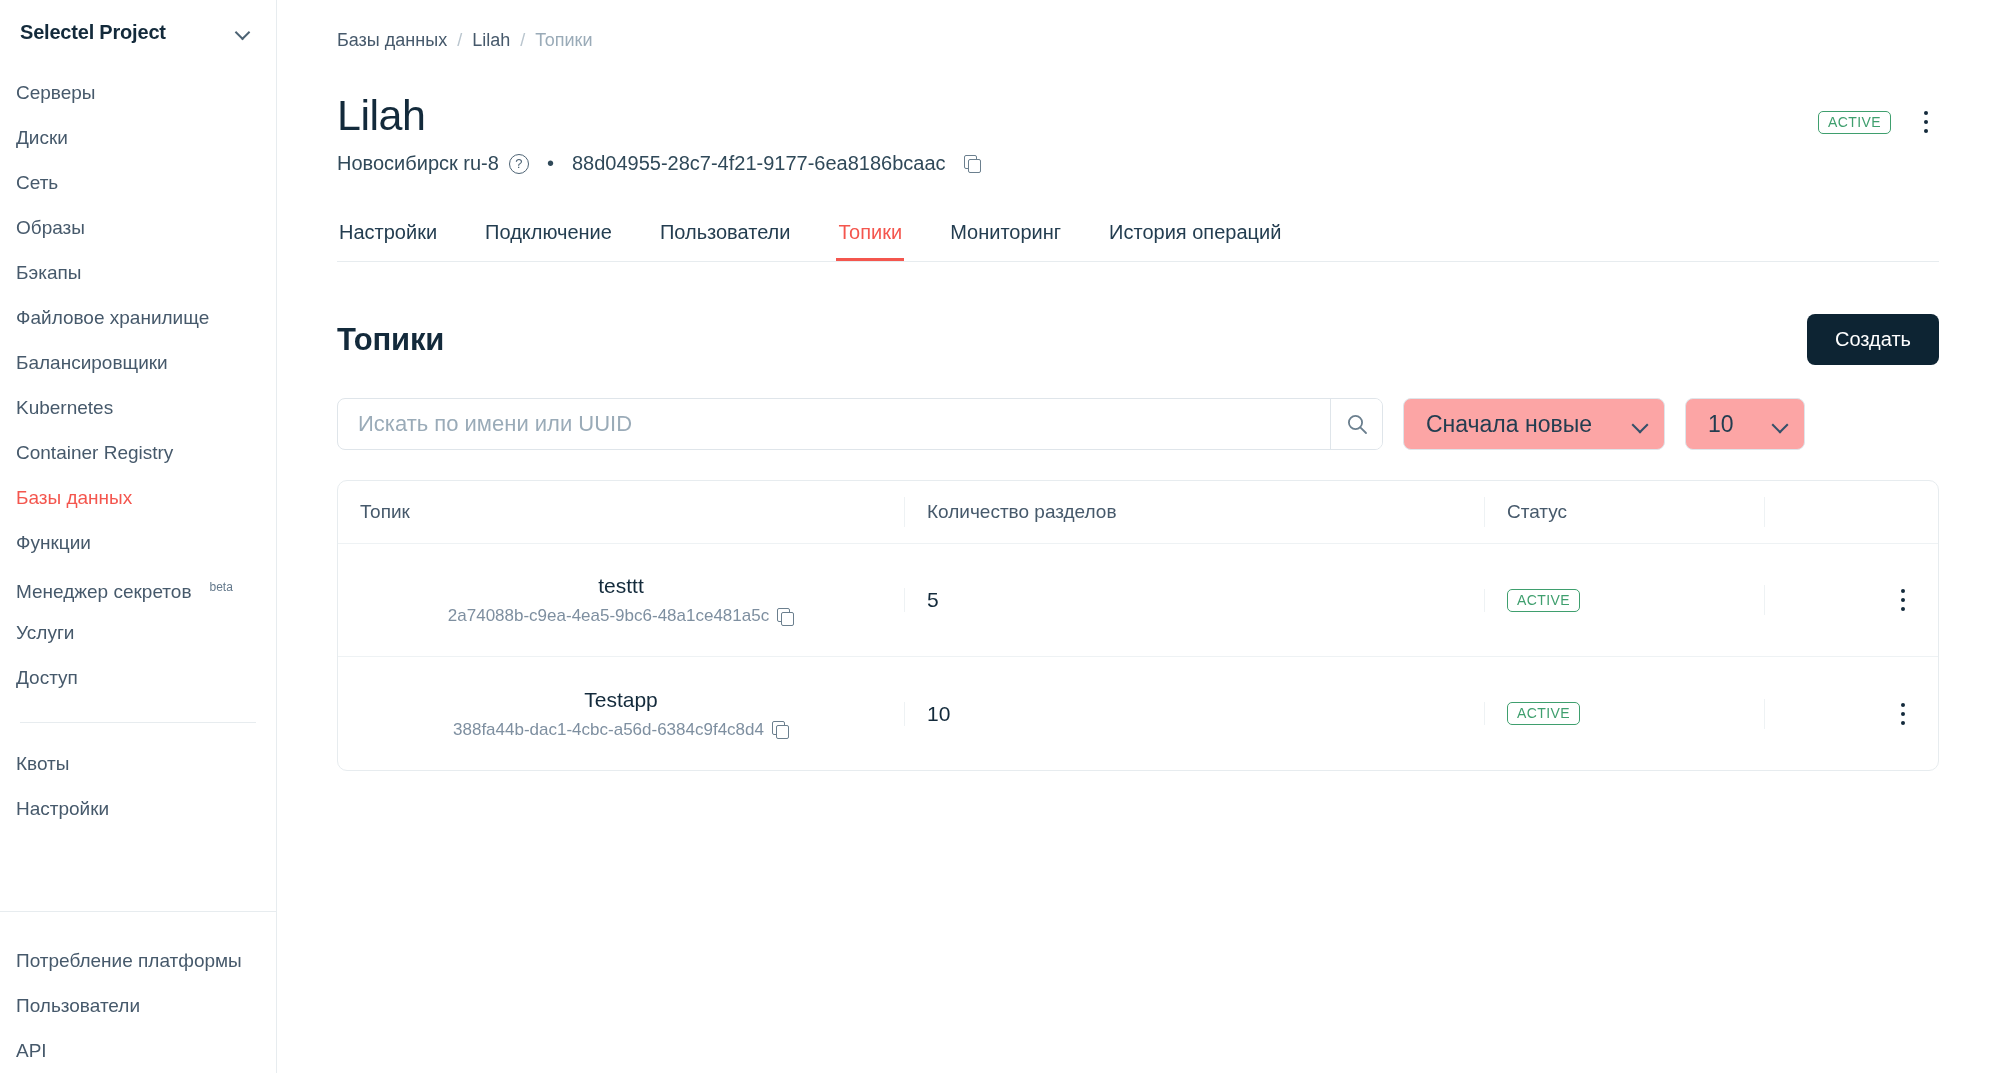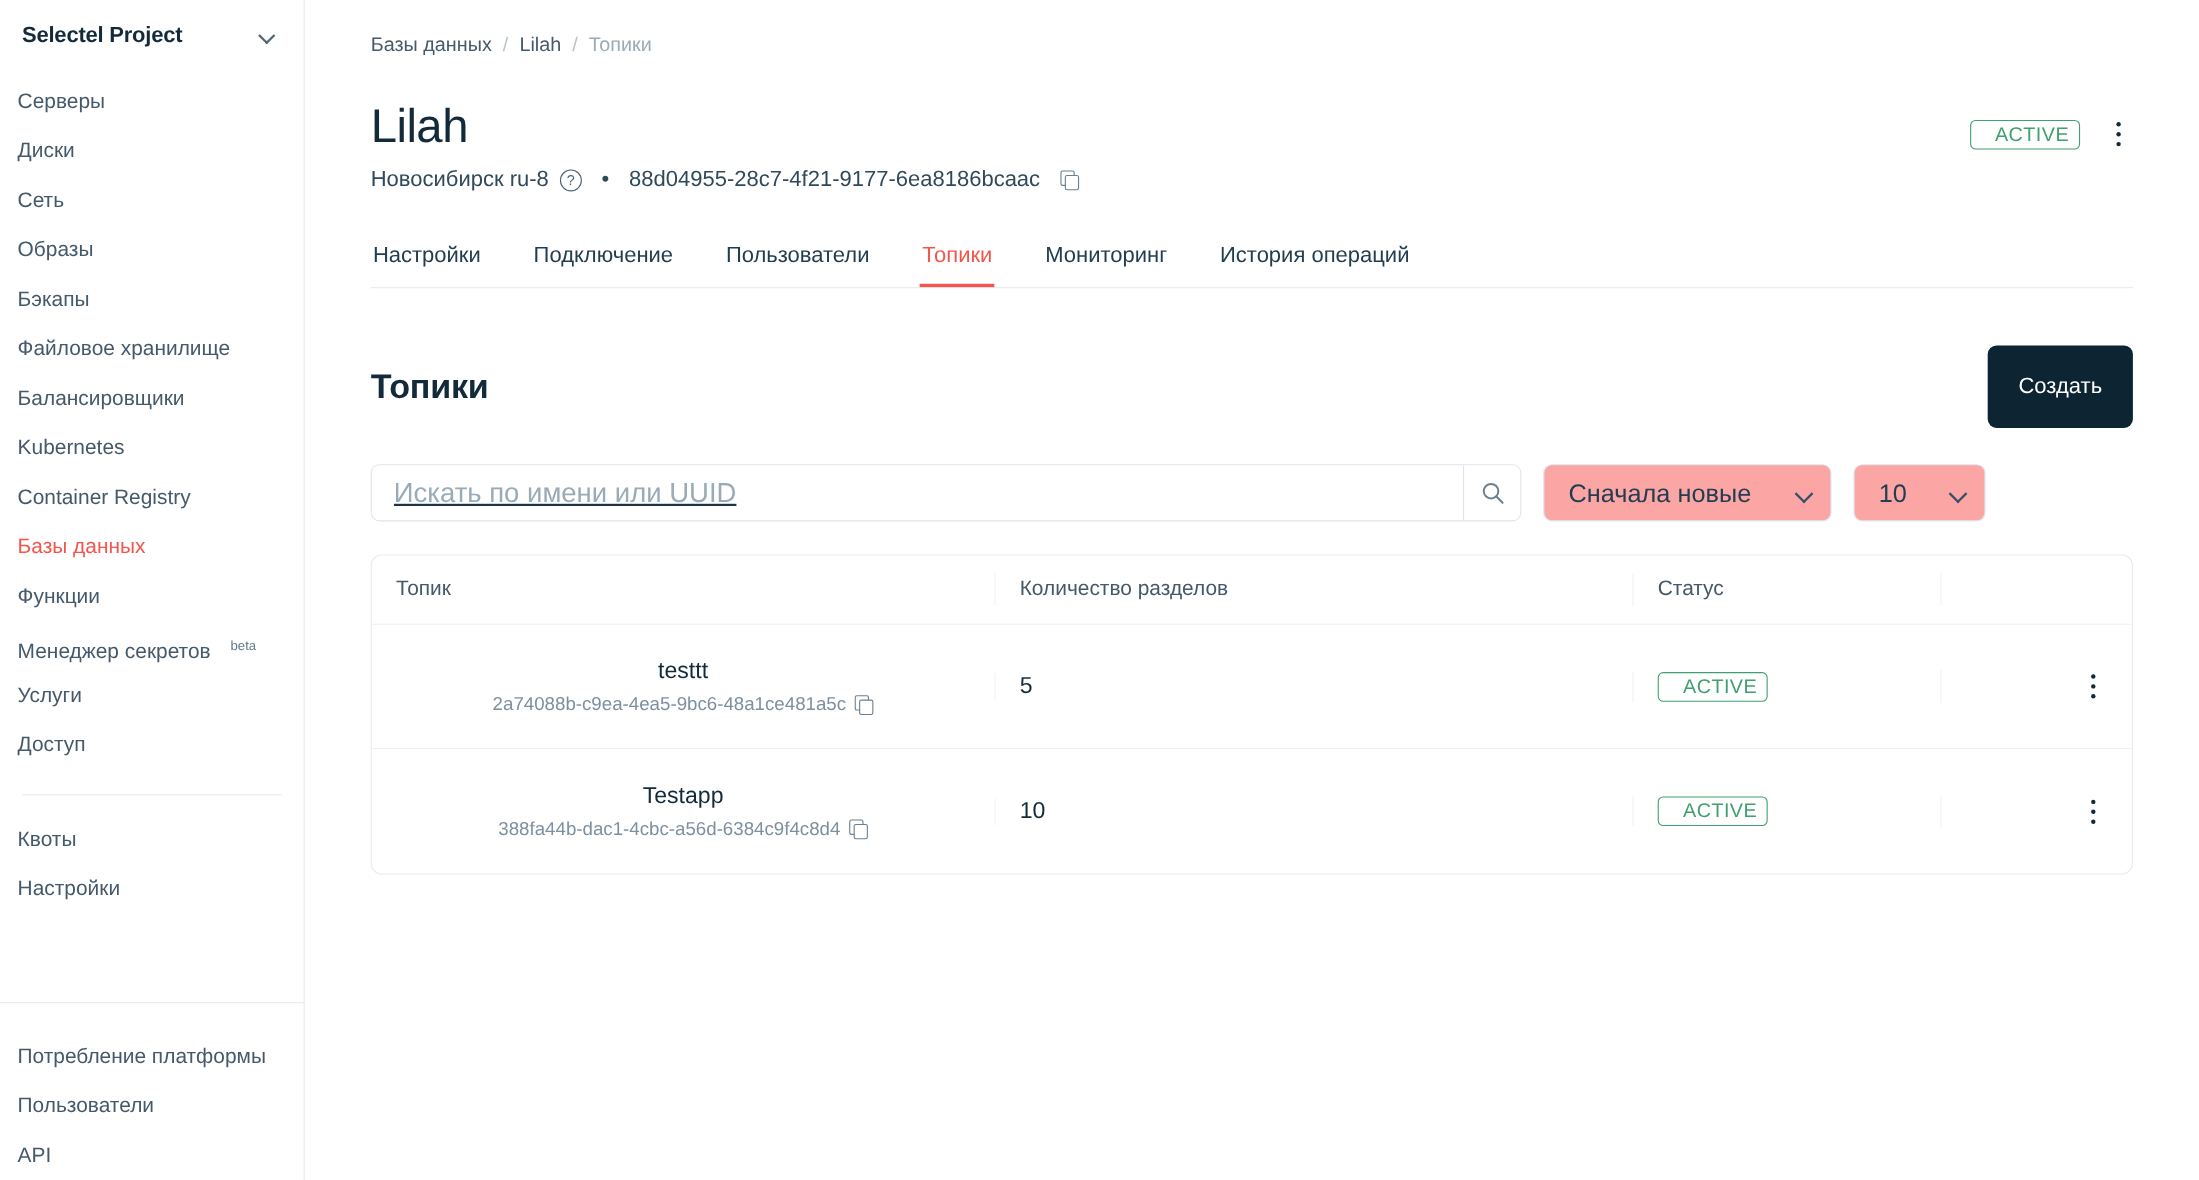--- a/index.html
+++ b/index.html
@@ -118,23 +118,23 @@
   .title-right {
     display: flex;
     align-items: center;
     gap: 22px;
     padding-top: 14px;
   }
   .badge {
     border: 1px solid #3f9f6e;
     color: #3f9f6e;
     border-radius: 5px;
-    font-size: 18px;
+    font-size: 14px;
     letter-spacing: 0.4px;
-    padding: 3px 9px 4px 22px;
+    padding: 3px 9px 4px 9px;
     line-height: 1;
     display: inline-block;
   }
   .kebab {
     width: 26px; height: 30px;
     display: flex; flex-direction: column;
     align-items: center; justify-content: center;
     gap: 5px;
     cursor: pointer;
   }
@@ -222,21 +222,21 @@
     font-size: 31px;
     color: #132a3b;
     letter-spacing: -0.2px;
   }
   .btn-primary {
     background: #0d2433;
     color: #ffffff;
     font-size: 20px;
     border: none;
     border-radius: 8px;
-    padding: 26px 28px;
+    padding: 14px 28px;
     cursor: pointer;
     font-family: "Liberation Sans", sans-serif;
   }
 
   .toolbar {
     display: flex;
     align-items: center;
     gap: 20px;
     margin-top: 33px;
   }
@@ -250,25 +250,24 @@
     overflow: hidden;
     background: #fff;
     max-width: 1046px;
   }
   .search-input {
     flex: 1 1 auto;
     border: none;
     outline: none;
     height: 50px;
     padding: 0 20px;
-    font-size: 25px;
+    font-size: 22px;
     color: #1d3446;
     font-family: "Liberation Sans", sans-serif;
     background: transparent;
-    text-decoration: underline;
   }
   .search-input::placeholder { color: #9aabb8; }
   .search-btn {
     width: 52px; height: 50px;
     border: none;
     border-left: 1px solid #dfe5ea;
     background: #fff;
     cursor: pointer;
     display: flex; align-items: center; justify-content: center;
   }

